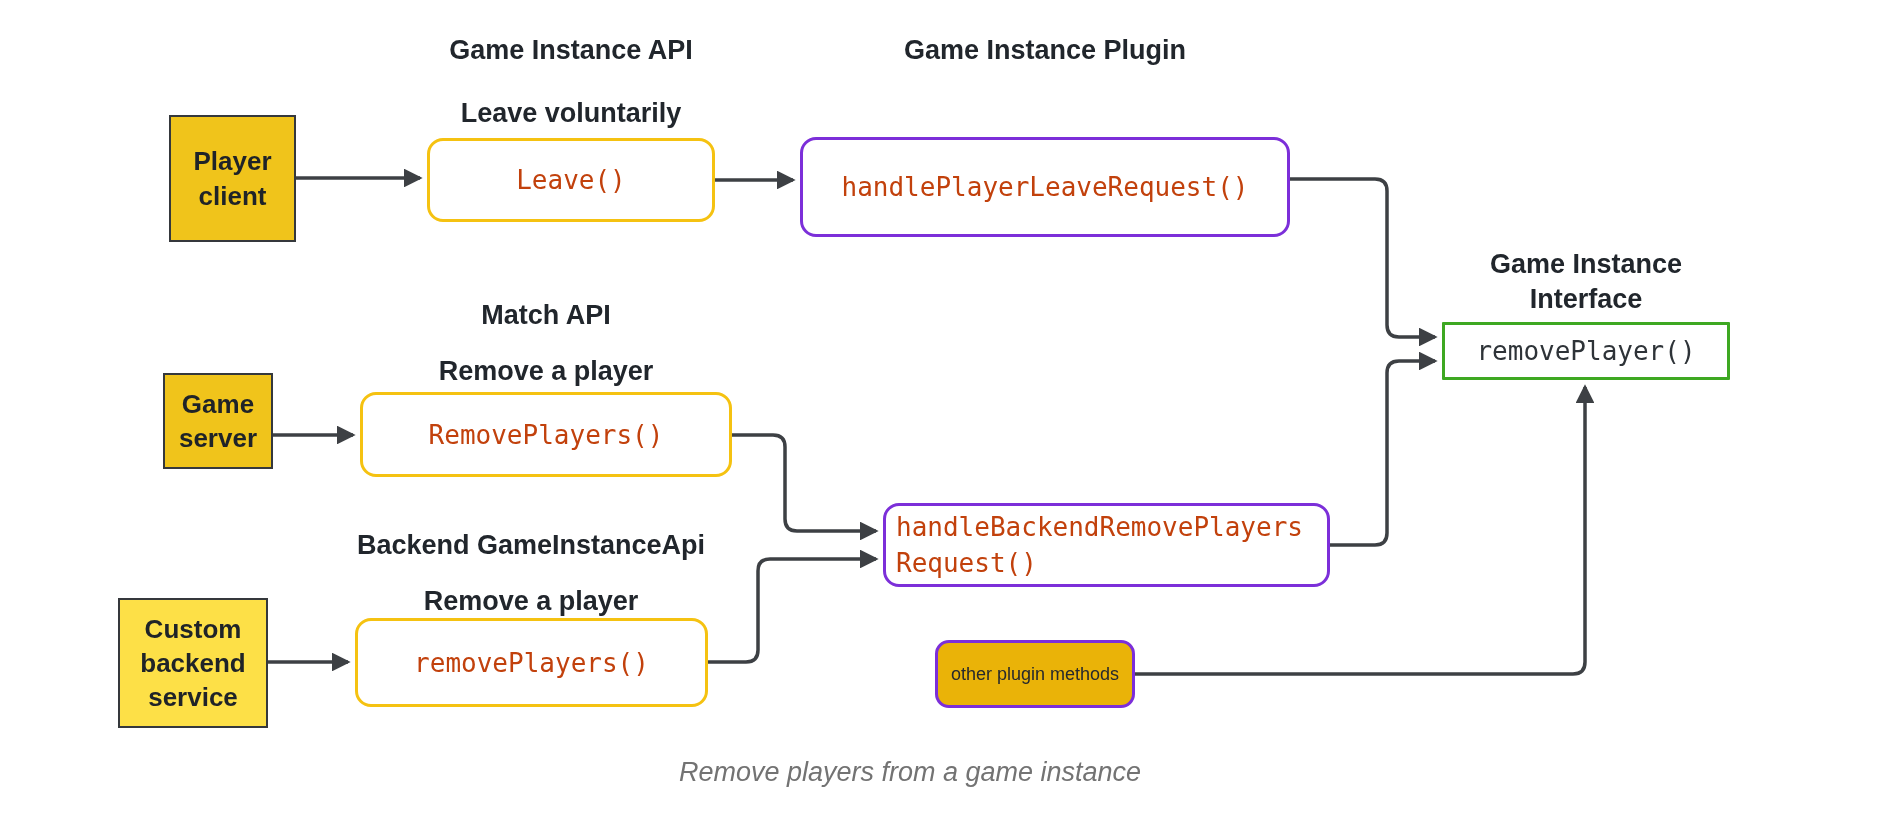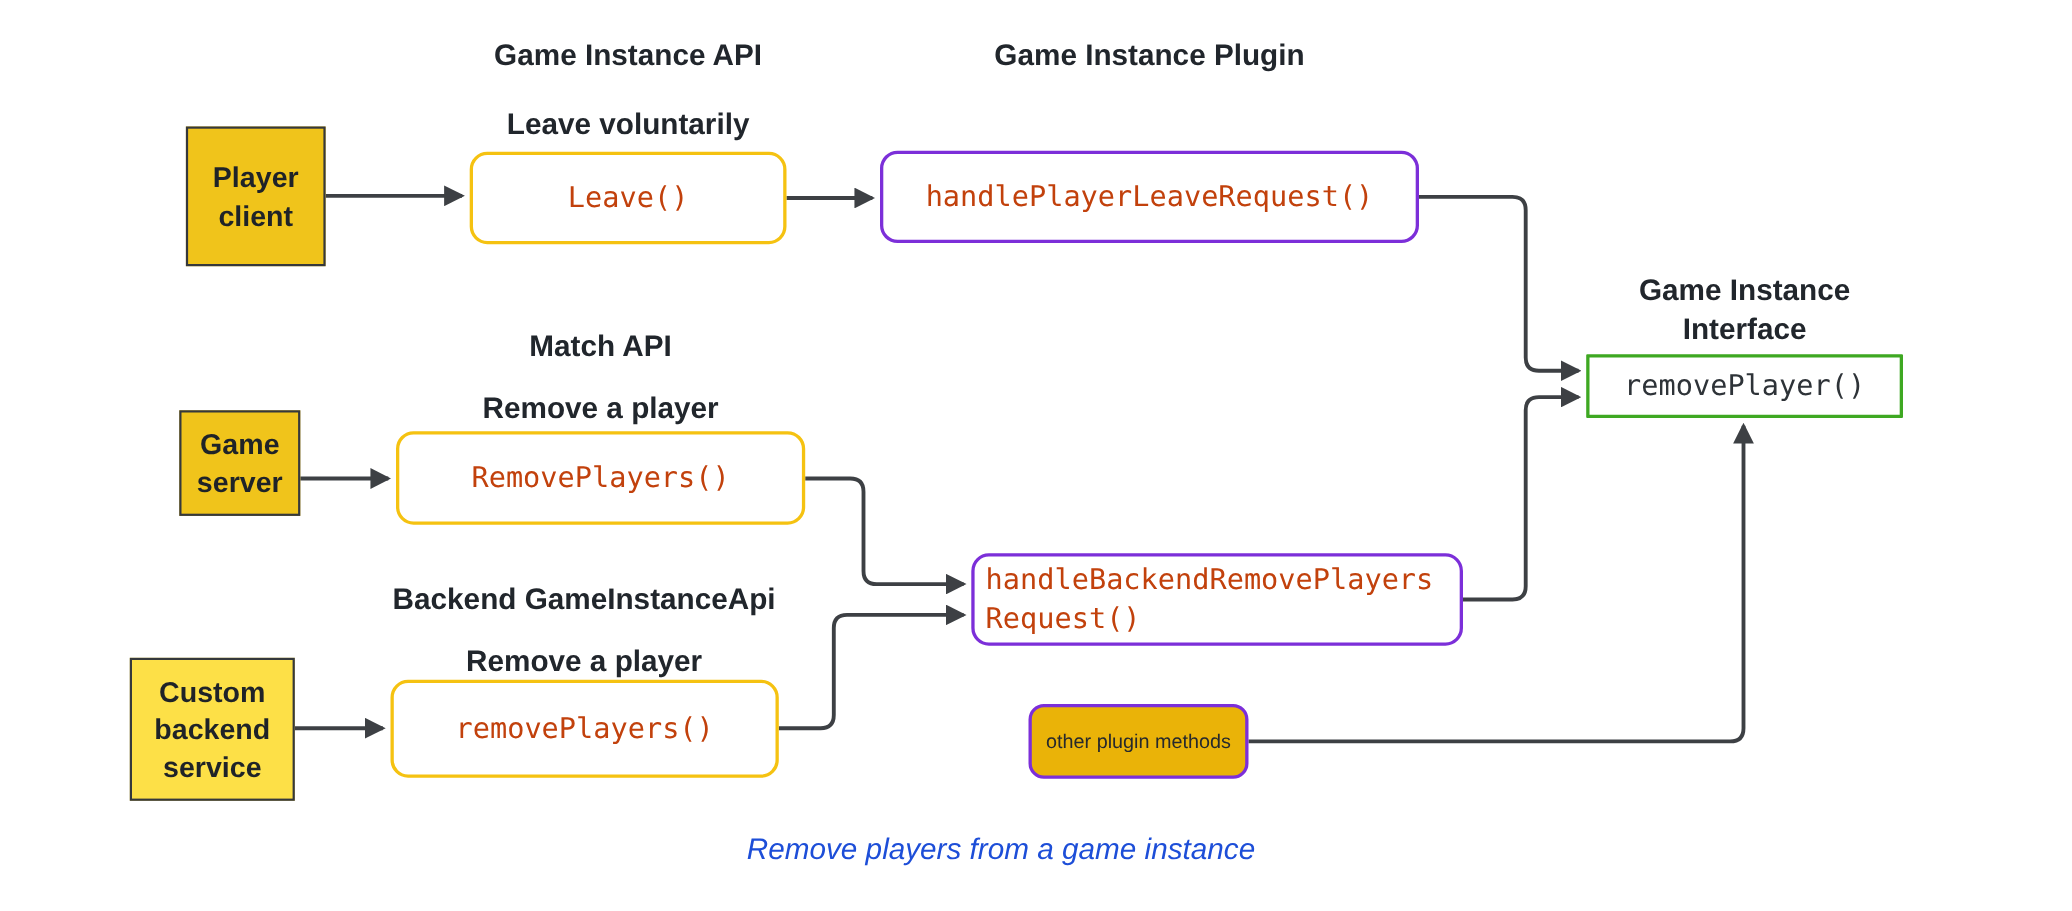--- a/index.html
+++ b/index.html
@@ -31,21 +31,21 @@
   .pill{position:absolute;display:flex;align-items:center;justify-content:center;
         font-size:18px;color:#26292d;background:#eab308;border:3px solid #7C2FD9;
         border-radius:14px;box-sizing:border-box;}
 
   
   .hdr{position:absolute;transform:translateX(-50%);font-weight:700;font-size:27px;
        line-height:35px;color:#21262c;white-space:nowrap;text-align:center;}
   .hdr-2line{white-space:normal;width:250px;}
 
   .caption{position:absolute;transform:translateX(-50%);font-style:italic;font-size:27px;
-           color:#1d4ed8;white-space:nowrap;}
+           color:#737373;white-space:nowrap;}
 </style>
 </head>
 <body>
 
 <div class="canvas">
 
   <svg class="wires" viewBox="0 0 1884 828">
     <defs>
       <marker id="arrow" viewBox="0 0 10 10" refX="8.6" refY="5" markerWidth="5.4" markerHeight="5.4" orient="auto-start-reverse">
         <path d="M0,0 L10,5 L0,10 z" fill="#3D4044"></path>
@@ -74,21 +74,21 @@
   <div class="hdr hdr-2line" style="left:1586px;top:247px;">Game Instance Interface</div>
 
   <div class="terminal t-yellow" style="left:169px;top:115px;width:127px;height:127px;">Player client</div>
   <div class="terminal t-yellow" style="left:163px;top:373px;width:110px;height:96px;">Game server</div>
   <div class="terminal t-blue" style="left:118px;top:598px;width:150px;height:130px;">Custom backend service</div>
 
   <div class="method m-yellow" style="left:427px;top:138px;width:288px;height:84px;">Leave()</div>
   <div class="method m-yellow" style="left:360px;top:392px;width:372px;height:85px;">RemovePlayers()</div>
   <div class="method m-yellow" style="left:355px;top:618px;width:353px;height:89px;">removePlayers()</div>
 
-  <div class="method m-purple" style="left:800px;top:137px;width:490px;height:84px;">handlePlayerLeaveRequest()</div>
+  <div class="method m-purple" style="left:800px;top:137px;width:490px;height:100px;">handlePlayerLeaveRequest()</div>
   <div class="method m-purple wrap2" style="left:883px;top:503px;width:447px;height:84px;">handleBackendRemovePlayersRequest()</div>
   <div class="pill" style="left:935px;top:640px;width:200px;height:68px;">other plugin methods</div>
 
   <div class="green-box" style="left:1442px;top:322px;width:288px;height:58px;">removePlayer()</div>
 
   <div class="caption" style="left:910px;top:757px;">Remove players from a game instance</div>
 
 </div>
 
 </body></html>

